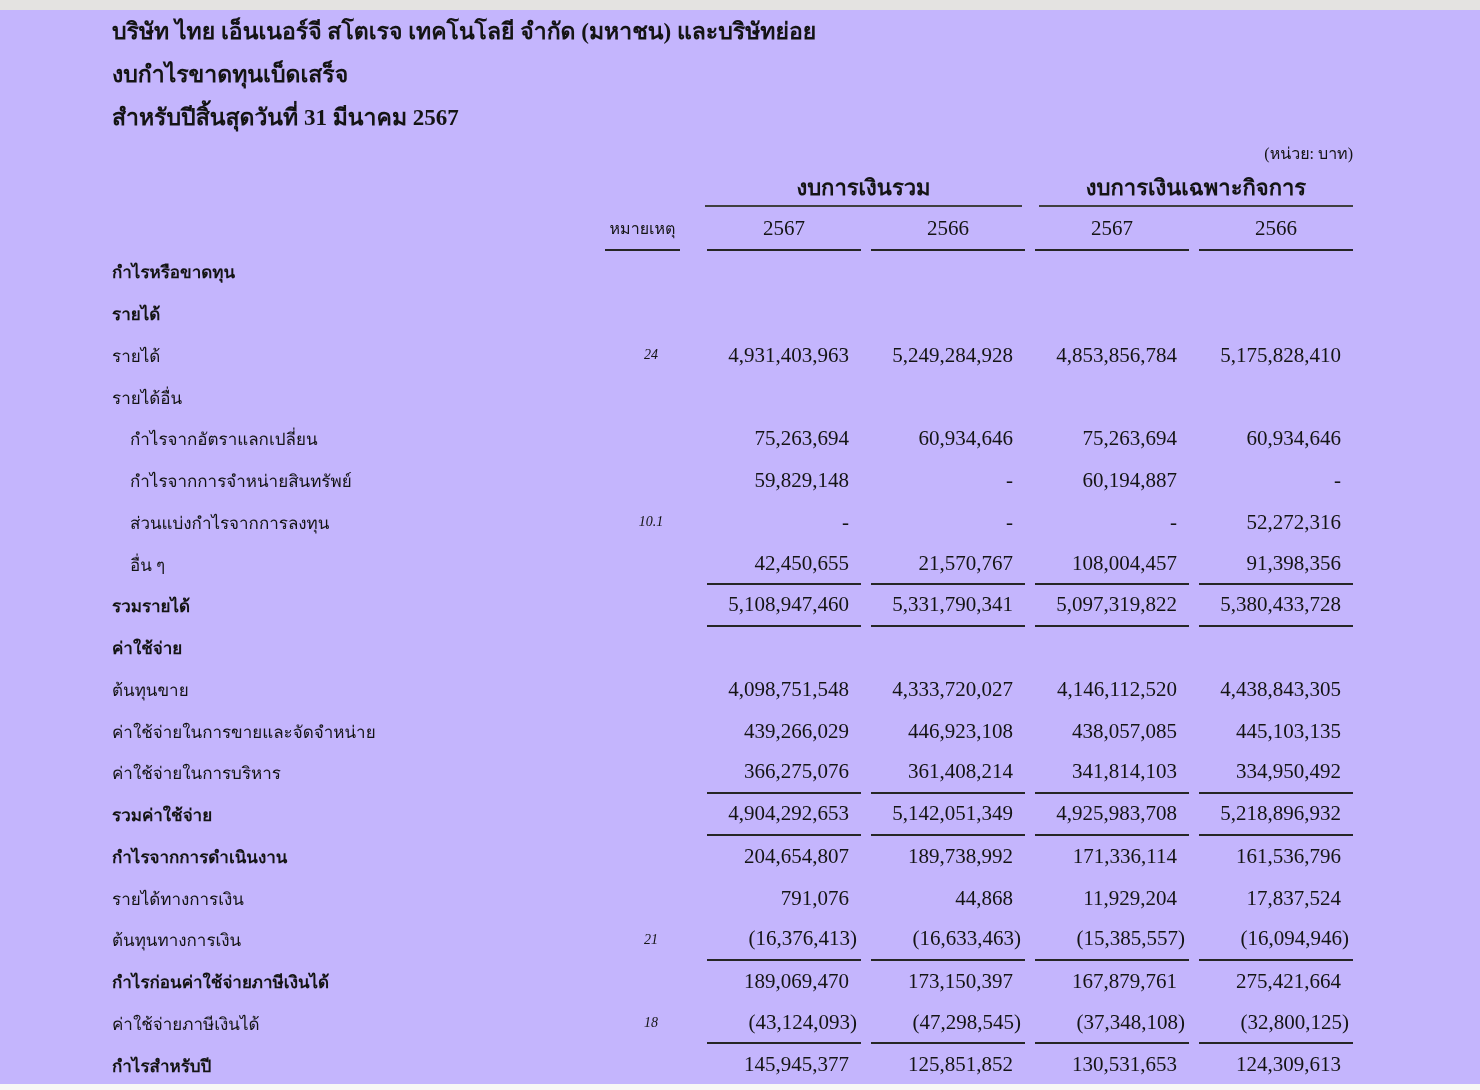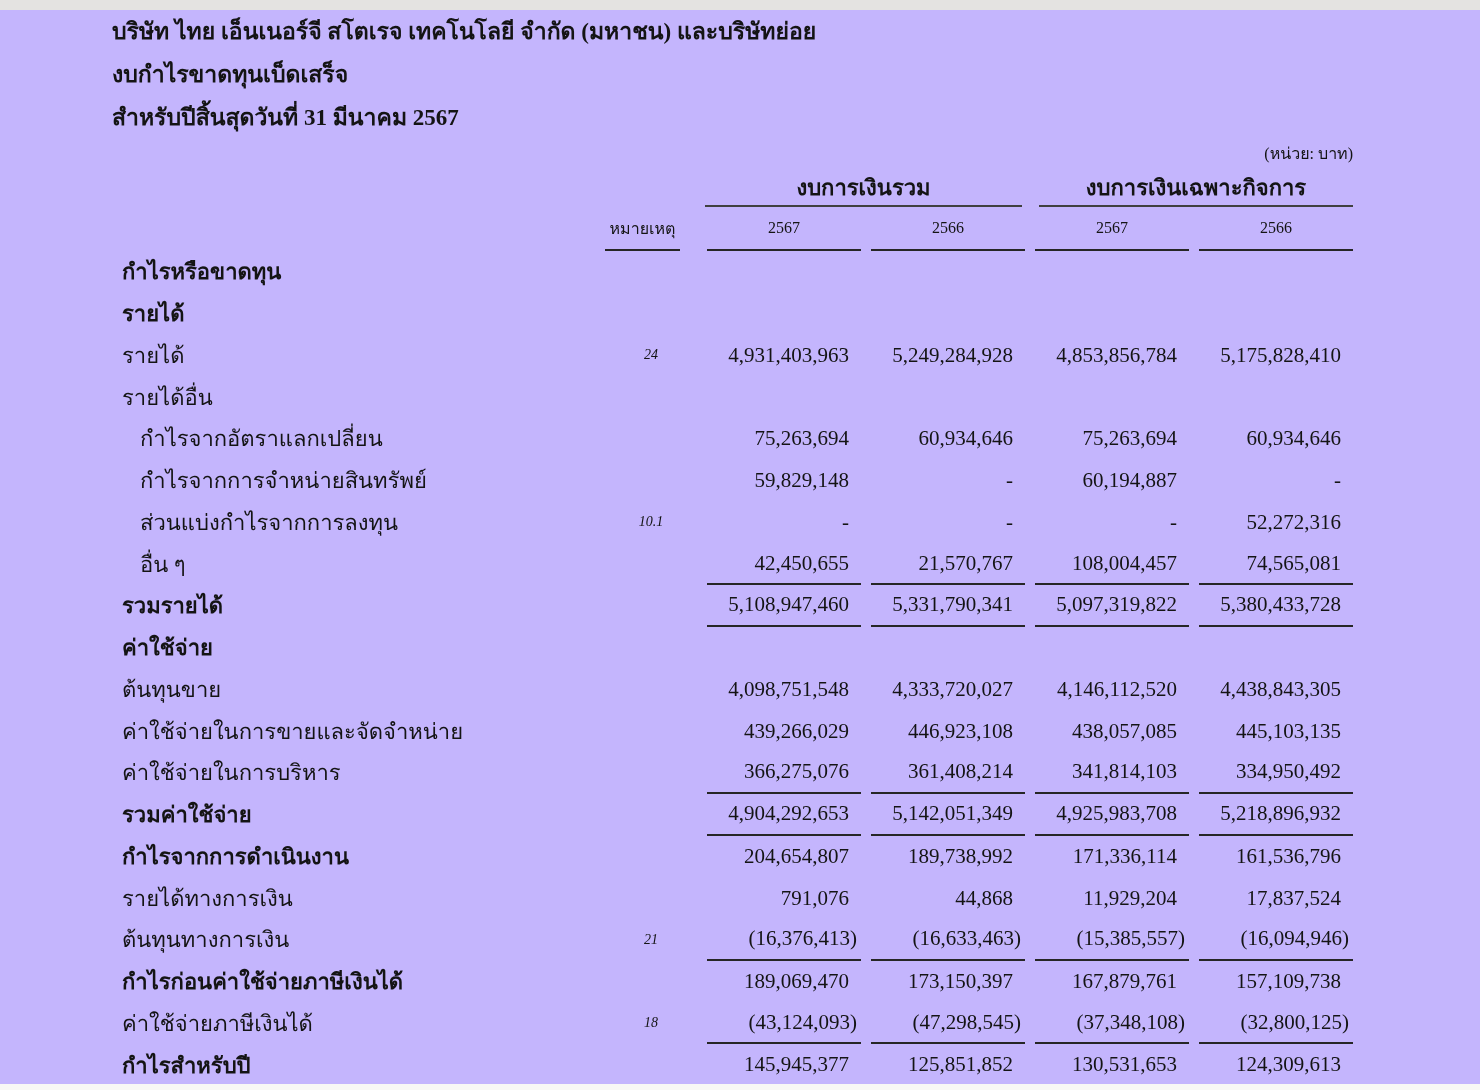--- a/index.html
+++ b/index.html
@@ -44,28 +44,28 @@
     border-bottom:2px solid #404040;
   }
   .grp-consolidated { grid-column:3 / span 2; margin-left:8px; margin-right:3px; }
   .grp-separate     { grid-column:5 / span 2; margin-left:14px; }
   
   .year-row { height:44px; }
   .year-cell, .note-head {
     height:100%; box-sizing:border-box;
     display:flex; align-items:center; justify-content:center;
     border-bottom:2px solid #262626;
-    font-size:16px;
+    font-size:21px;
   }
   .note-head { margin-right:17px; font-size:16px; }
   .year-cell { margin-left:10px; }
   
   .row { height:41.75px; }
   .lbl {
-    font-size:22px; align-self:center; white-space:nowrap;margin-left:10px;
+    font-size:17px; align-self:center; white-space:nowrap;
   }
   .lbl.bold { font-weight:700; }
   .lbl.indent { padding-left:18px; }
   .note-cell {
     align-self:center; text-align:center;
     font-style:italic; font-size:14px;
   }
   .num {
     height:100%; box-sizing:border-box; margin-left:10px;
     display:flex; align-items:center; justify-content:flex-end;
@@ -158,21 +158,21 @@
           <div class="num">-</div>
           <div class="num">-</div>
           <div class="num">52,272,316</div>
         </div>
         <div class="grid row">
           <div class="lbl indent">อื่น ๆ</div>
           <div class="note-cell"></div>
           <div class="num rule">42,450,655</div>
           <div class="num rule">21,570,767</div>
           <div class="num rule">108,004,457</div>
-          <div class="num rule">74,565,081</div>
+          <div class="num rule">91,398,356</div>
         </div>
         <div class="grid row">
           <div class="lbl bold">รวมรายได้</div>
           <div class="note-cell"></div>
           <div class="num rule">5,108,947,460</div>
           <div class="num rule">5,331,790,341</div>
           <div class="num rule">5,097,319,822</div>
           <div class="num rule">5,380,433,728</div>
         </div>
         <div class="grid row">
@@ -238,21 +238,21 @@
           <div class="num rule paren">(16,633,463)</div>
           <div class="num rule paren">(15,385,557)</div>
           <div class="num rule paren">(16,094,946)</div>
         </div>
         <div class="grid row">
           <div class="lbl bold">กำไรก่อนค่าใช้จ่ายภาษีเงินได้</div>
           <div class="note-cell"></div>
           <div class="num">189,069,470</div>
           <div class="num">173,150,397</div>
           <div class="num">167,879,761</div>
-          <div class="num">157,109,738</div>
+          <div class="num">275,421,664</div>
         </div>
         <div class="grid row">
           <div class="lbl">ค่าใช้จ่ายภาษีเงินได้</div>
           <div class="note-cell">18</div>
           <div class="num rule paren">(43,124,093)</div>
           <div class="num rule paren">(47,298,545)</div>
           <div class="num rule paren">(37,348,108)</div>
           <div class="num rule paren">(32,800,125)</div>
         </div>
         <div class="grid row">

